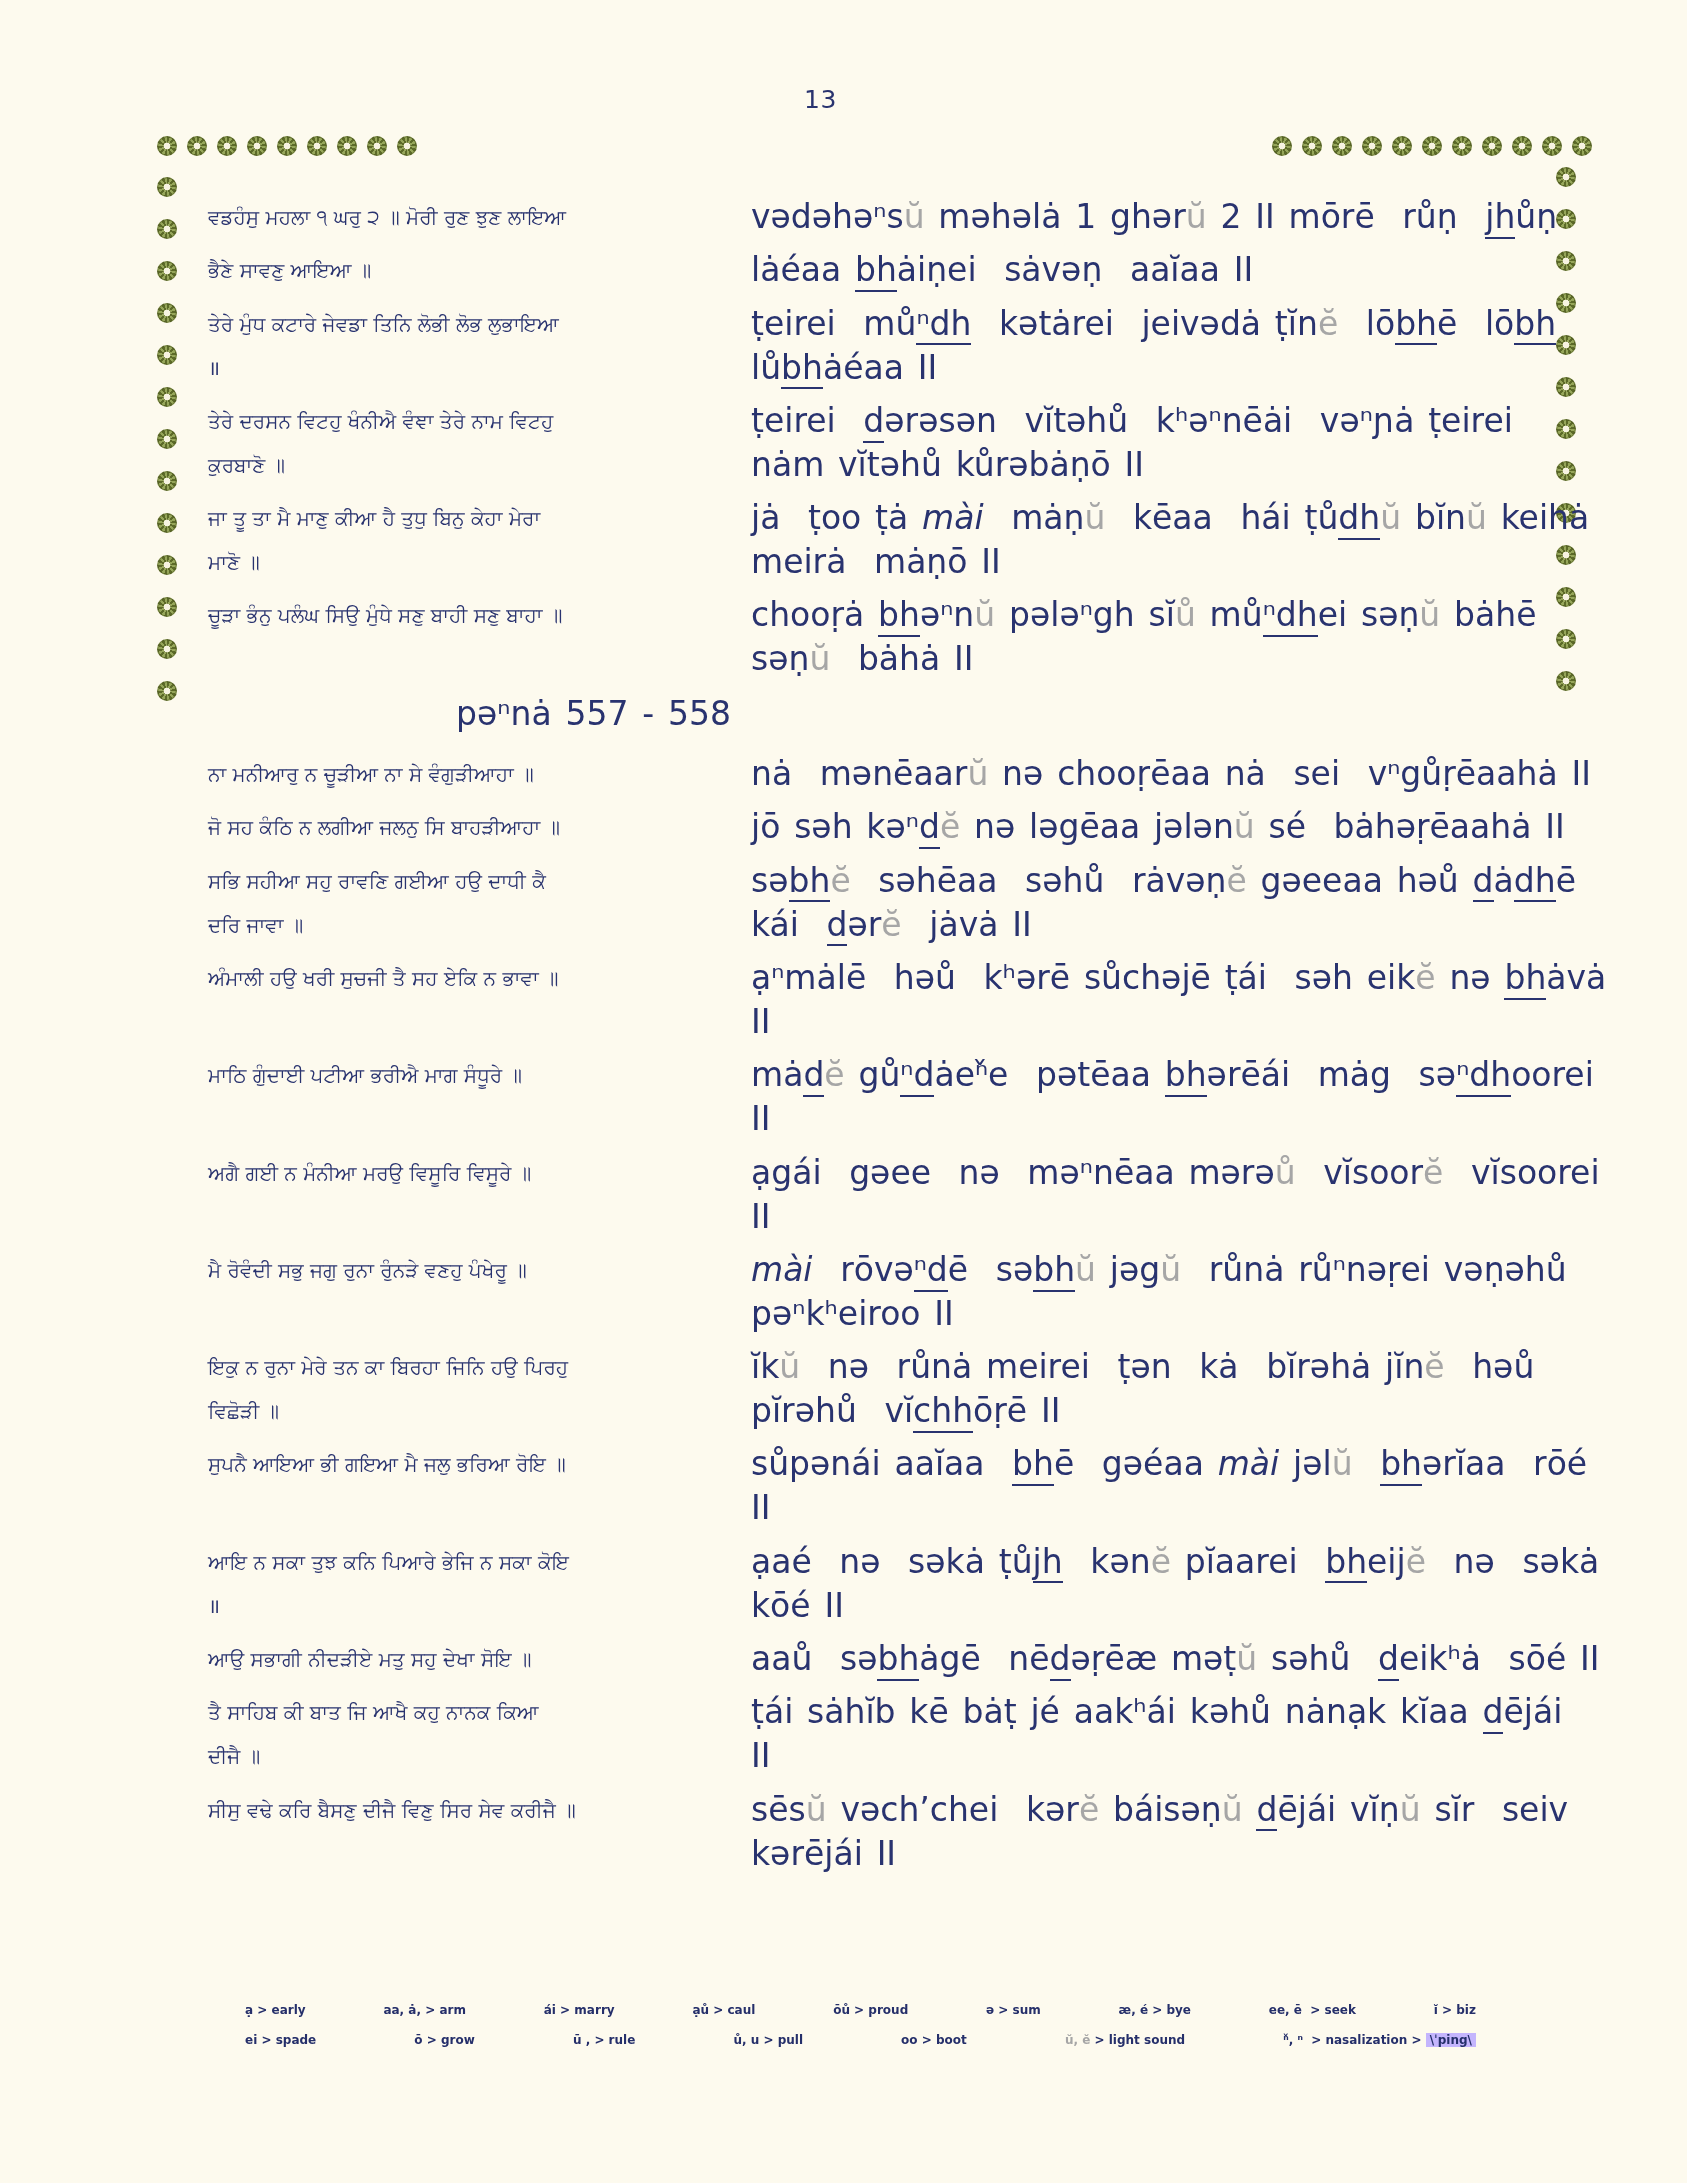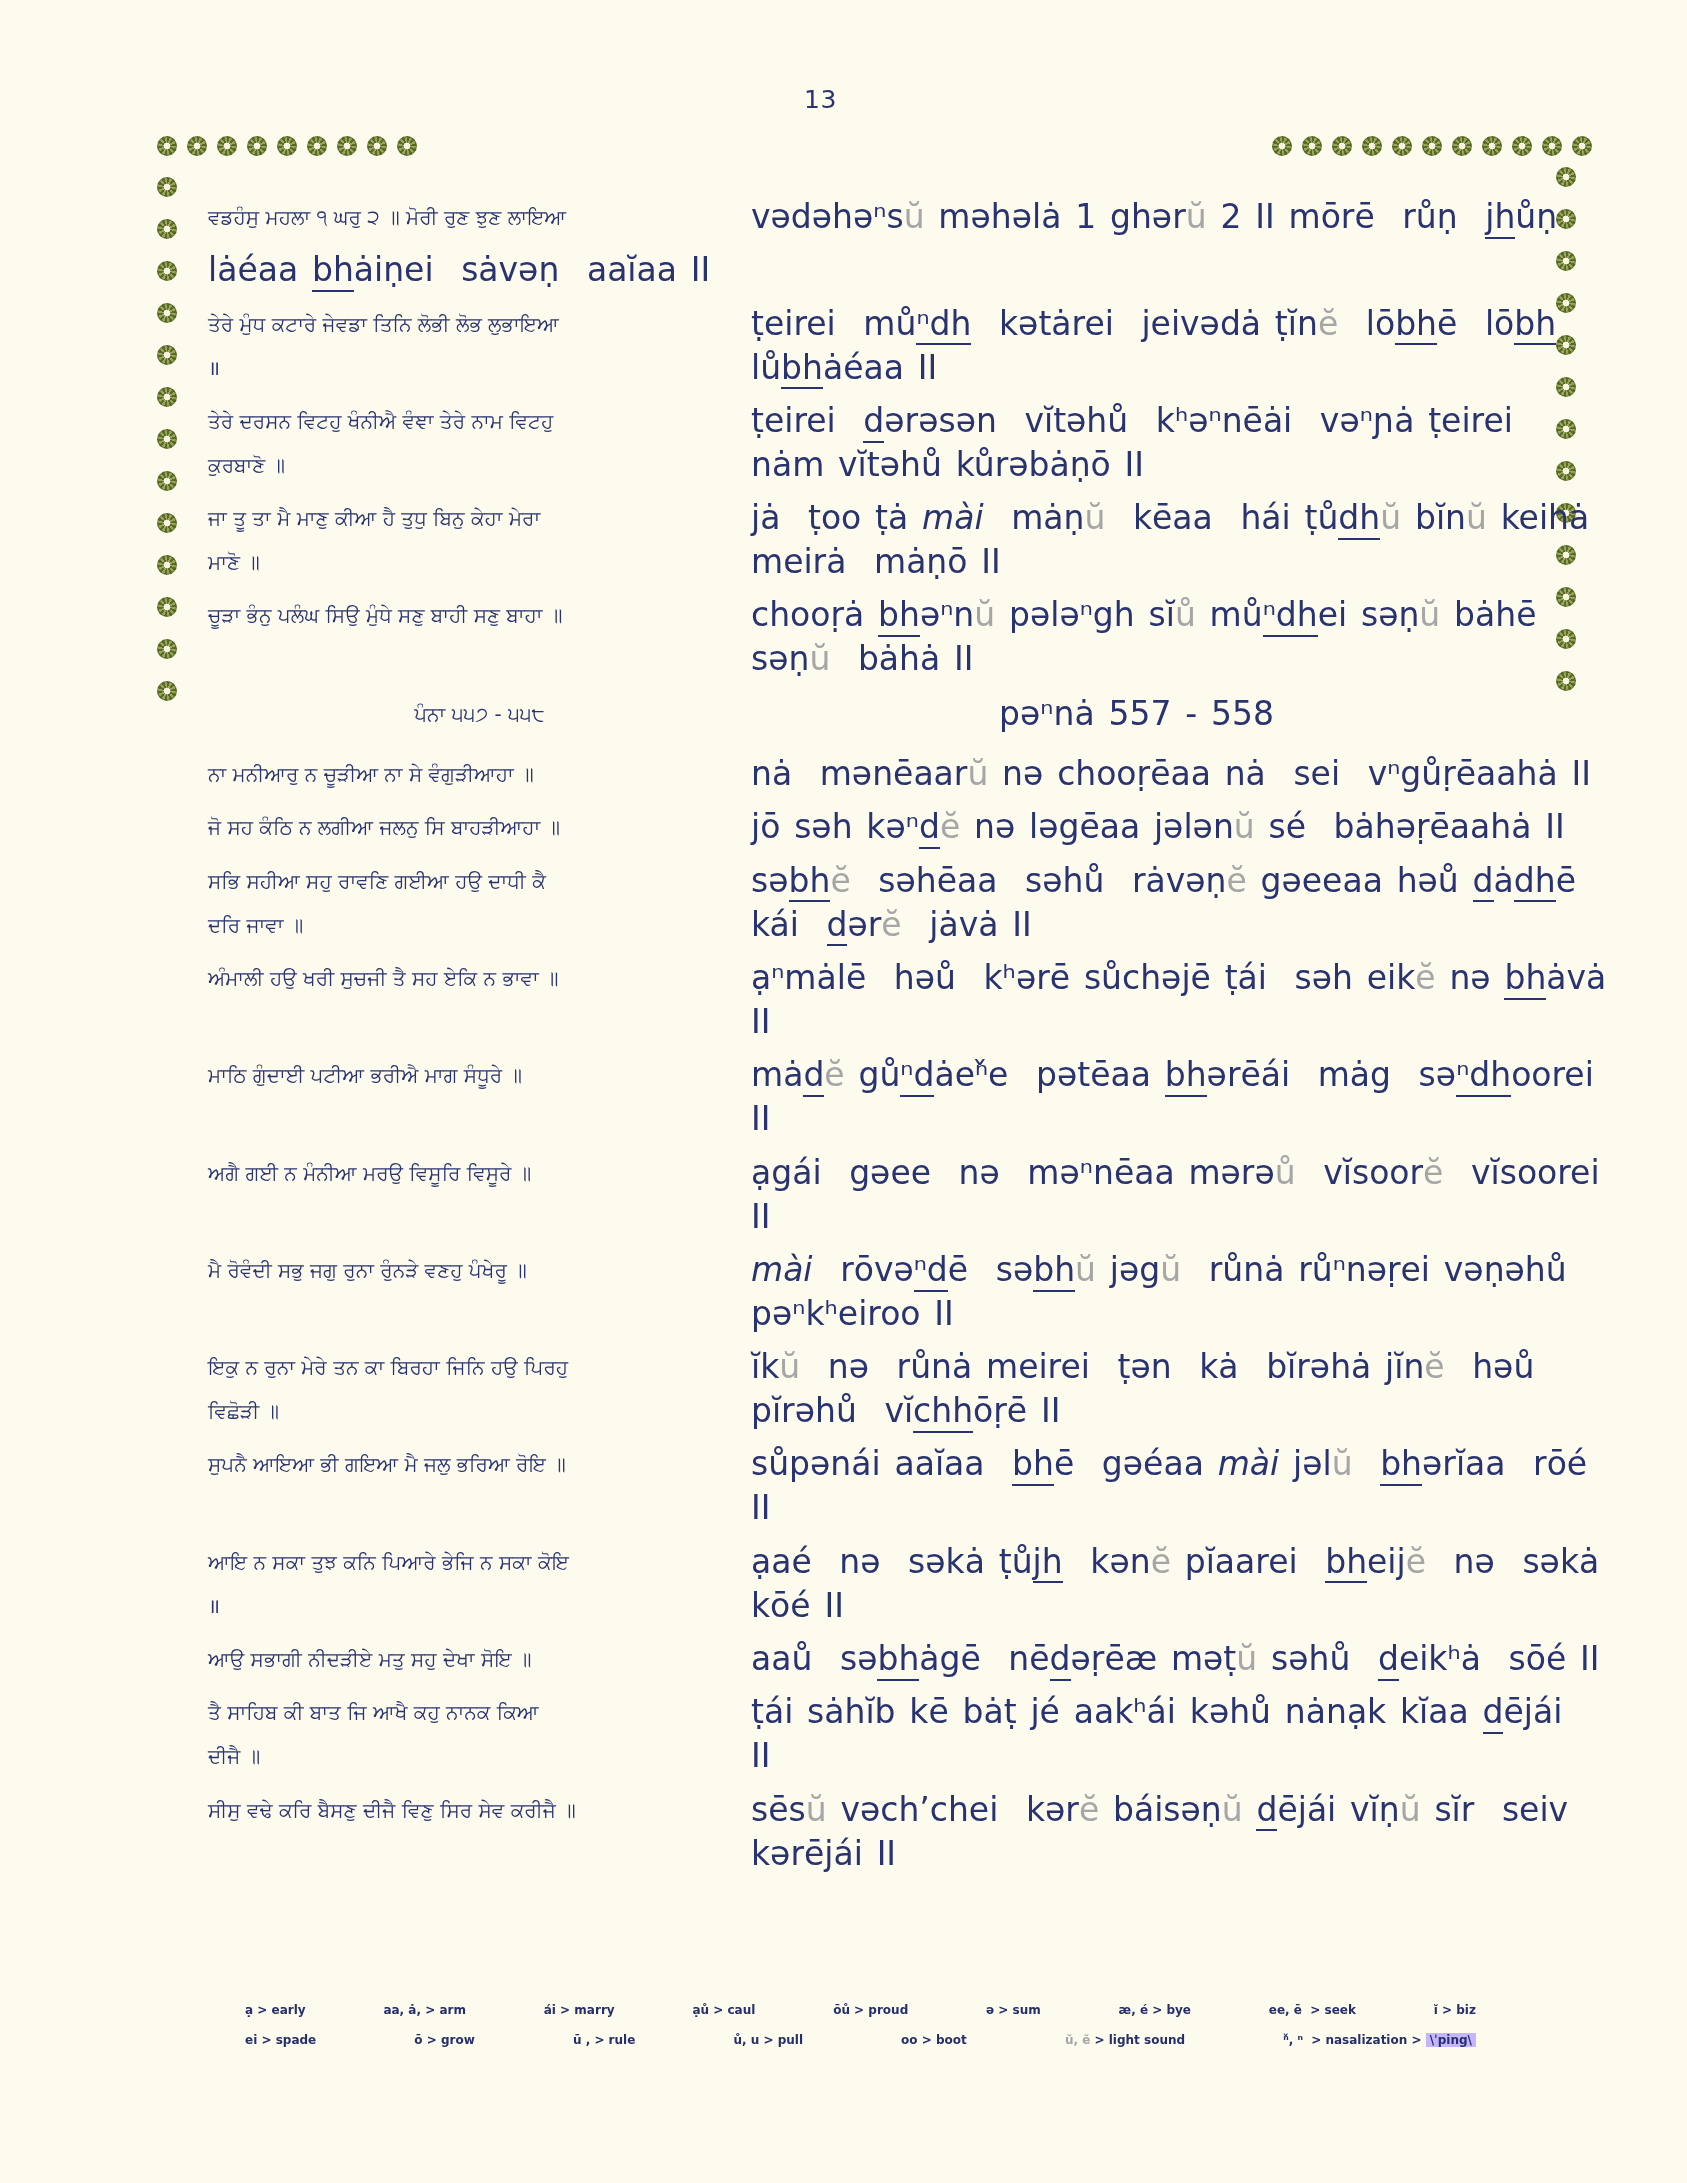--- a/index.html
+++ b/index.html
@@ -110,20 +110,23 @@
   <div id="sec1">
       <div class="vrow">
         <div class="gcell">
           <div class="line">ਵਡਹੰਸੁ ਮਹਲਾ ੧ ਘਰੁ ੨ ॥ ਮੋਰੀ ਰੁਣ ਝੁਣ ਲਾਇਆ</div>
         </div>
         <div class="lcell">
           <div class="line">vədəhəⁿs<span class="gy">ŭ</span> məhəlȧ 1 ghər<span class="gy">ŭ</span> 2 II mōrē  růṇ  <span class="ul">jh</span>ůṇ</div>
         </div>
       </div>
       <div class="vrow">
+        <div class="gcell">
+          <div class="line">ਭੈਣੇ ਸਾਵਣੁ ਆਇਆ ॥</div>
+        </div>
         <div class="lcell">
           <div class="line">lȧéaa <span class="ul">bh</span>ȧiṇei  sȧvəṇ  aaĭaa II</div>
         </div>
       </div>
       <div class="vrow">
         <div class="gcell">
           <div class="line">ਤੇਰੇ ਮੁੰਧ ਕਟਾਰੇ ਜੇਵਡਾ ਤਿਨਿ ਲੋਭੀ ਲੋਭ ਲੁਭਾਇਆ</div>
           <div class="line">॥</div>
         </div>
         <div class="lcell">
@@ -156,21 +159,20 @@
           <div class="line">ਚੂੜਾ ਭੰਨੁ ਪਲੰਘ ਸਿਉ ਮੁੰਧੇ ਸਣੁ ਬਾਹੀ ਸਣੁ ਬਾਹਾ ॥</div>
         </div>
         <div class="lcell">
           <div class="line">chooṛȧ <span class="ul">bh</span>əⁿn<span class="gy">ŭ</span> pələⁿgh sĭ<span class="gy">ů</span> mů<span class="ul">ⁿdh</span>ei səṇ<span class="gy">ŭ</span> bȧhē</div>
           <div class="line">səṇ<span class="gy">ŭ</span>  bȧhȧ II</div>
         </div>
       </div>
     </div>
 
   <div class="vrow pannrow">
-    <div class="gcell line">ਪੰਨਾ ੫੫੭ - ੫੫੮</div>
     <div class="lcell line">pəⁿnȧ 557 - 558</div>
   </div>
 
   <div id="sec2">
       <div class="vrow">
         <div class="gcell">
           <div class="line">ਨਾ ਮਨੀਆਰੁ ਨ ਚੂੜੀਆ ਨਾ ਸੇ ਵੰਗੁੜੀਆਹਾ ॥</div>
         </div>
         <div class="lcell">
           <div class="line">nȧ  mənēaar<span class="gy">ŭ</span> nə chooṛēaa nȧ  sei  vⁿgůṛēaahȧ II</div>

